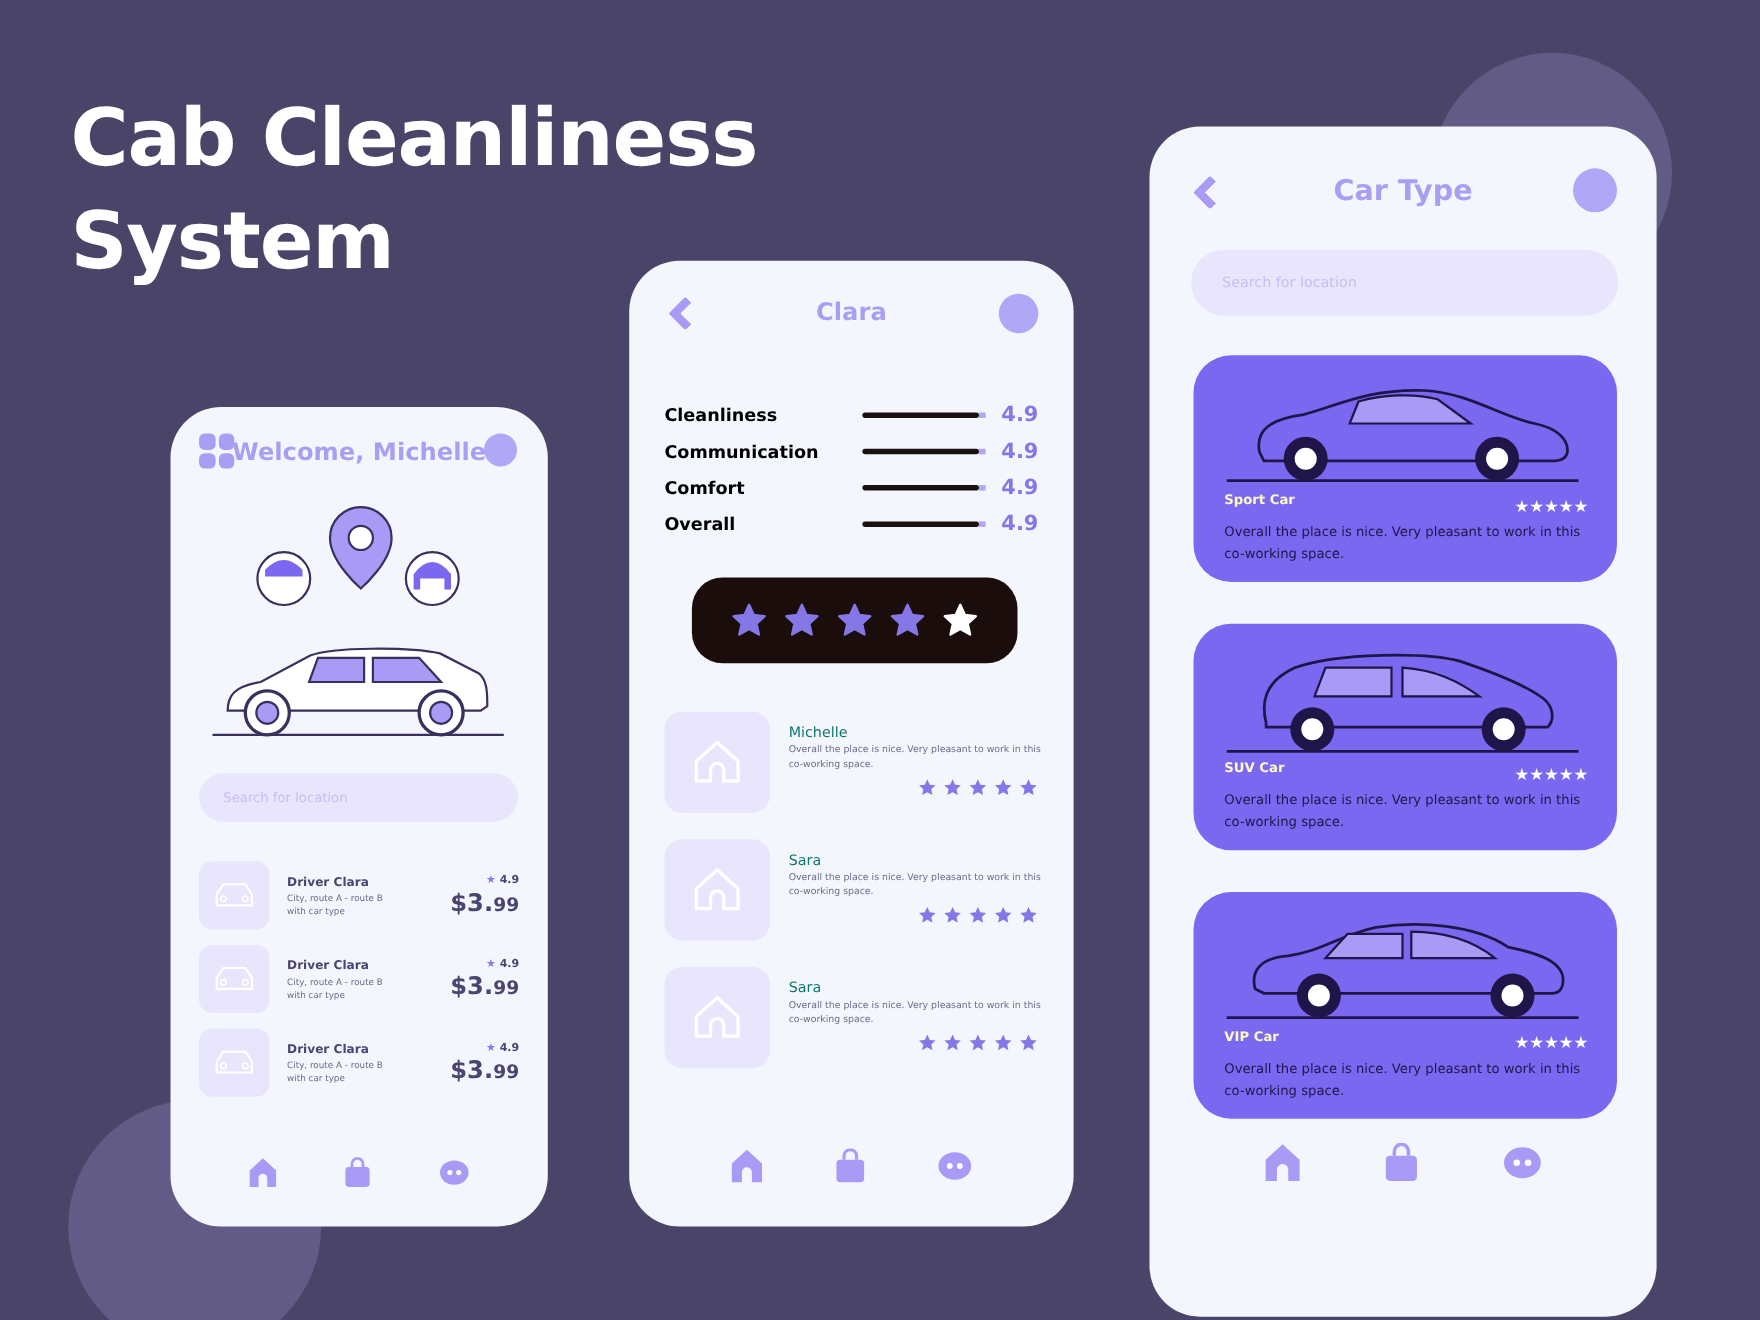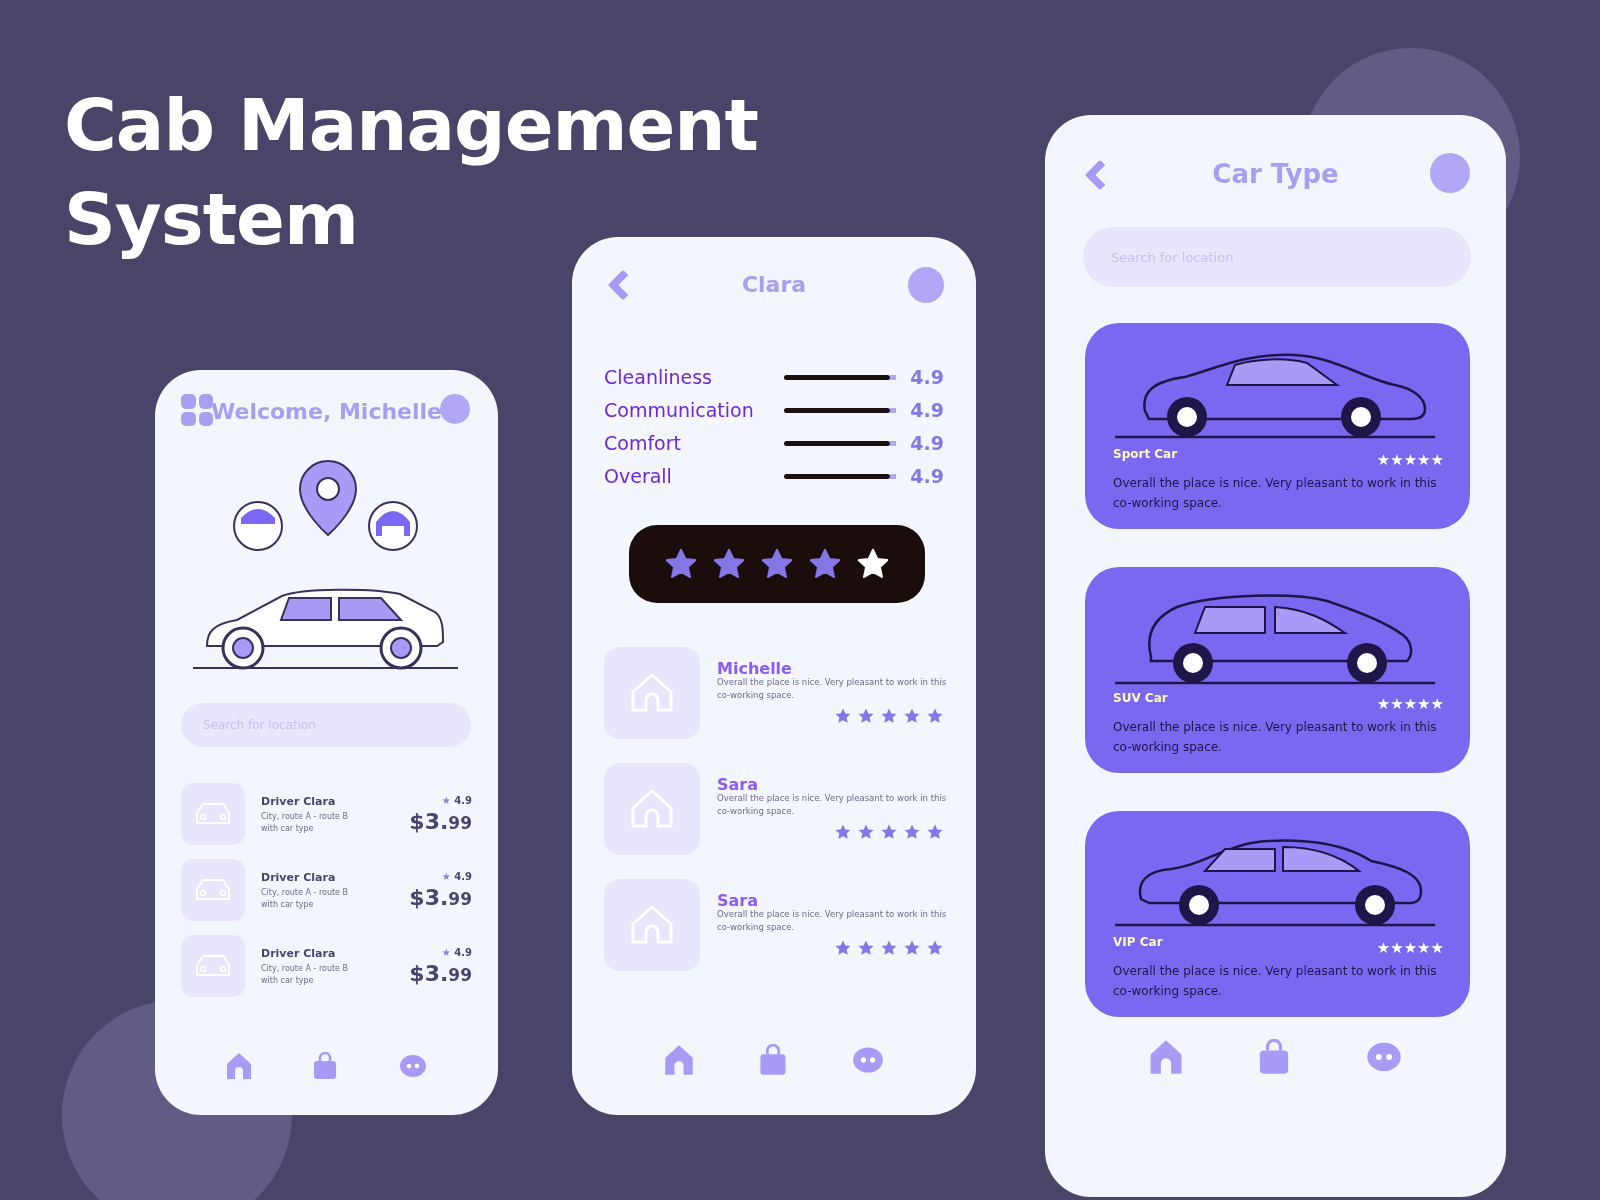--- a/index.html
+++ b/index.html
@@ -16,44 +16,44 @@
 .nav svg{display:block}
 .driver{position:absolute;left:26px;right:26px;height:64px}
 .thumb{position:absolute;left:0;top:0;width:64px;height:62px;background:#e8e5fc;border-radius:12px;display:flex;align-items:center;justify-content:center}
 .d-name{position:absolute;left:80px;top:12px;font-size:11px;font-weight:700;color:#4b4470}
 .d-sub{position:absolute;left:80px;top:28px;font-size:8px;color:#6f6a8b;line-height:12px;width:110px}
 .d-rate{position:absolute;right:0;top:12px;font-size:10px;font-weight:700;color:#4b4470}
 .d-rate .st{color:#8a7be8}
 .d-price{position:absolute;right:0;top:26px;font-size:22px;font-weight:700;color:#4b4470}
 .d-price small{font-size:17px}
 .rt-row{position:absolute;left:32px;right:32px;height:30px;display:flex;align-items:center}
-.rt-label{width:186px;font-size:19px;font-weight:400;color:#6d28d9}
+.rt-label{width:186px;font-size:16px;font-weight:700;color:#000000}
 .rt-bar{width:110px;height:5px;background:#1a1010;border-radius:3px;position:relative}
 .rt-bar::after{content:"";position:absolute;right:-6px;top:0;width:6px;height:5px;background:#b1a7f6}
 .rt-val{margin-left:20px;font-size:19px;font-weight:700;color:#8577e6}
 .starbox{position:absolute;left:57px;top:288px;width:296px;height:78px;background:#1a0d0c;border-radius:28px;display:flex;align-items:center;justify-content:center;gap:14px}
 .review{position:absolute;left:32px;right:32px;height:96px}
 .rv-thumb{position:absolute;left:0;top:0;width:96px;height:92px;background:#e8e5fc;border-radius:16px;display:flex;align-items:center;justify-content:center}
-.rv-name{position:absolute;left:113px;top:12px;font-size:16px;font-weight:700;color:#8b5cf6}
+.rv-name{position:absolute;left:113px;top:12px;font-size:13px;font-weight:400;color:#0f766e}
 .rv-text{position:absolute;left:113px;top:29px;font-size:8.5px;color:#6f6a8b;line-height:13px;width:240px}
 .rv-stars{position:absolute;right:0;top:60px;display:flex;gap:5px}
 .car-card{position:absolute;left:40px;right:36px;height:206px;background:#7b68f1;border-radius:34px;overflow:hidden}
 .car-art{position:absolute;left:30px;top:18px}
 .car-name{position:absolute;left:28px;top:124px;font-size:12px;font-weight:700;color:#fef9c3}
 .car-stars{position:absolute;right:26px;top:128px;display:flex;gap:3px}
 .car-desc{position:absolute;left:28px;top:150px;font-size:12px;color:#1f1548;line-height:20px;width:340px}
 </style>
 </head>
 <body>
 
 <div class="bubble" style="left:1302px;top:48px;width:218px;height:218px"></div>
 <div class="bubble" style="left:62px;top:1000px;width:230px;height:230px"></div>
 
 <div class="title">
-  <div>Cab Management</div>
+  <div>Cab Cleanliness</div>
   <div>System</div>
 </div>
 
 <div class="phone" style="left:155px;top:370px;width:343px;height:745px">
   <div style="position:absolute;left:26px;top:24px;width:32px;height:32px;display:grid;grid-template-columns:1fr 1fr;gap:3px">
     <span style="background:#aa9ef2;border-radius:5px"></span>
       <span style="background:#aa9ef2;border-radius:5px"></span>
     <span style="background:#aa9ef2;border-radius:5px"></span>
       <span style="background:#aa9ef2;border-radius:5px"></span>
   </div>

